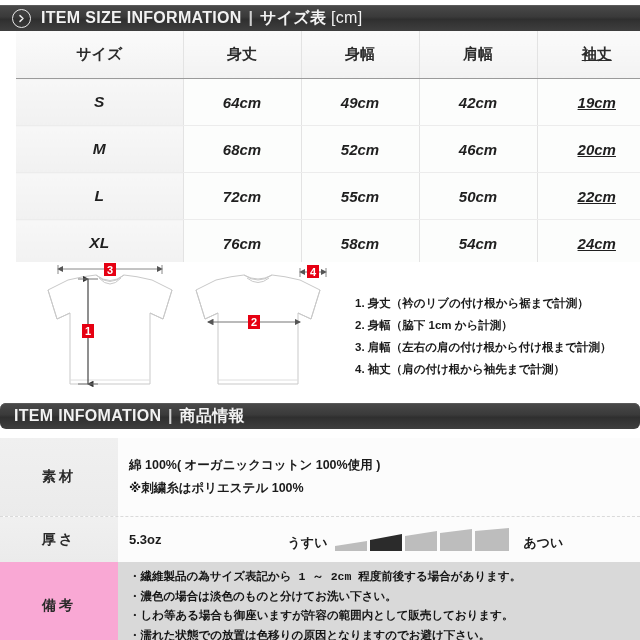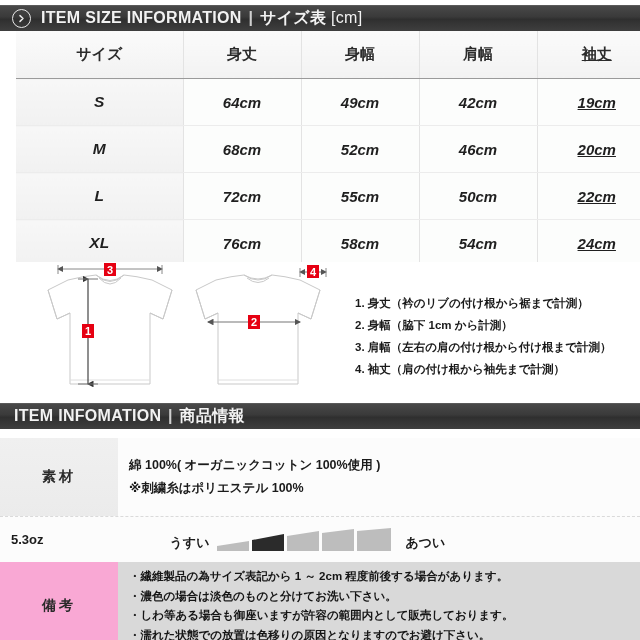--- a/index.html
+++ b/index.html
@@ -13,21 +13,21 @@
   .page{position:relative;width:640px;height:640px;}
 
   
   .sec-bar{
     position:absolute;left:0;width:640px;height:26px;
     background:linear-gradient(to bottom,#4a4a4a 0%,#3a3a3a 45%,#2f2f2f 55%,#3f3f3f 100%);
     display:flex;align-items:center;
     box-shadow:inset 0 1px 0 #5a5a5a;
   }
   .sec-bar-top{top:5px;}
-  .sec-bar-2{top:403px;}
+  .sec-bar-2{top:403px;border-radius:6px;}
   .circ-icon{
     width:17px;height:17px;border-radius:50%;
     border:1.6px solid #e8e8e8;margin-left:12px;
     display:flex;align-items:center;justify-content:center;
     flex:none;
   }
   .circ-icon svg{display:block;}
   .sec-title{
     font-size:16px;font-weight:bold;color:#f2f2f2;
     letter-spacing:.3px;margin-left:10px;white-space:nowrap;
@@ -109,21 +109,21 @@
   .r-note{height:88px;}
   .mat-lines{font-size:12.5px;font-weight:bold;line-height:23px;color:#1b1b1b;}
   .mat-lines div:nth-child(2){font-weight:bold;}
   .oz{font-size:13px;font-weight:bold;color:#1b1b1b;}
   .scale-wrap{
     display:flex;align-items:flex-end;margin-left:126px;gap:8px;
   }
   .scale-label{font-size:13px;font-weight:bold;color:#1b1b1b;}
   .bars{display:flex;align-items:flex-end;gap:2px;}
   .note-lines{font-size:11.5px;font-weight:bold;line-height:19.5px;color:#151515;}
-  .note-lines div{white-space:nowrap;}
+  .note-lines div{white-space:nowrap;font-family:Liberation Mono, monospace;}
 </style>
 </head>
 <body>
 
 <div class="page">
 
   <div class="sec-bar sec-bar-top">
     <span class="circ-icon">
       <svg width="9" height="9" viewBox="0 0 9 9">
         <path d="M3 1.6 L6 4.5 L3 7.4" fill="none" stroke="#e8e8e8" stroke-width="1.5" stroke-linecap="round" stroke-linejoin="round"></path>
@@ -268,20 +268,21 @@
       <div class="info-label">素材</div>
       <div class="info-val">
         <div class="mat-lines">
           <div>綿 100%( オーガニックコットン 100%使用 )</div>
           <div>※刺繍糸はポリエステル 100%</div>
         </div>
       </div>
     </div>
 
     <div class="info-row r-thick">
+      <div class="info-label">厚さ</div>
       <div class="info-val">
         <span class="oz">5.3oz</span>
         <span class="scale-wrap">
           <span class="scale-label">うすい</span>
           <span class="bars">
             <svg width="180" height="24" viewBox="0 0 180 24">
               <polygon points="0,18 32,13 32,23 0,23" fill="#bdbdbd"></polygon>
               <polygon points="35,12 67,6  67,23 35,23" fill="#2b2b2b"></polygon>
               <polygon points="70,8  102,3 102,23 70,23" fill="#bdbdbd"></polygon>
               <polygon points="105,5 137,1 137,23 105,23" fill="#bdbdbd"></polygon>

